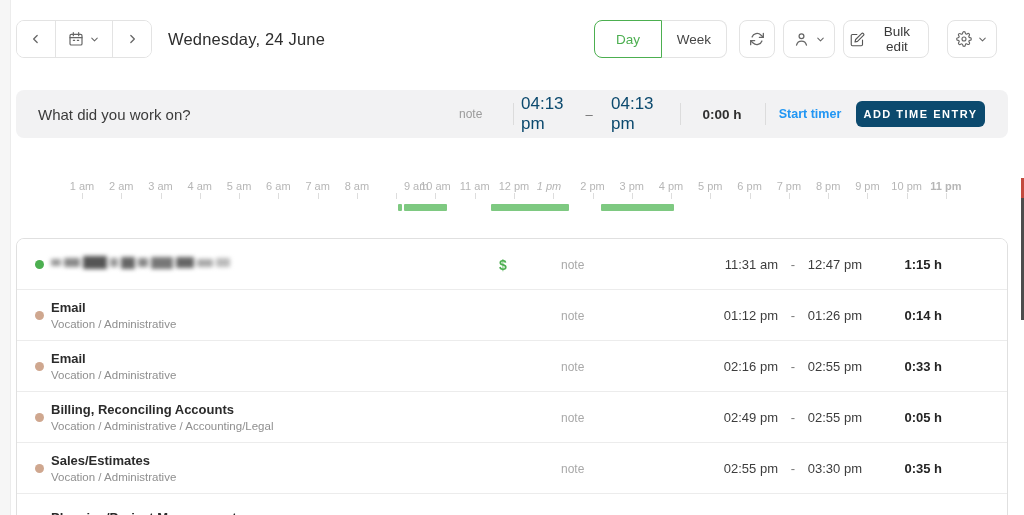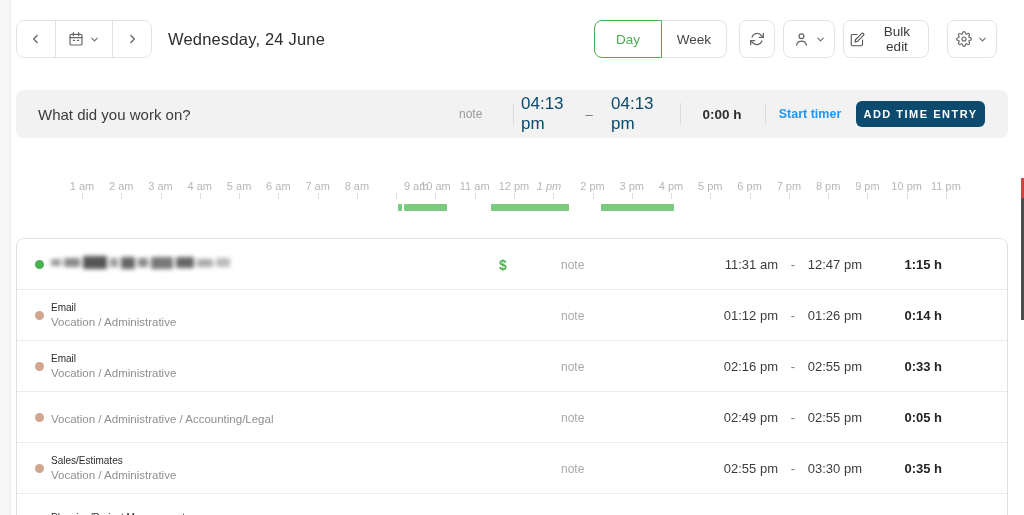--- a/index.html
+++ b/index.html
@@ -46,21 +46,21 @@
   
   .hour-label{position:absolute;top:180px;transform:translateX(-50%);font-size:11px;color:#b6b6b6;white-space:nowrap;}
   .hour-tick{position:absolute;top:193px;width:1px;height:6px;background:#dddddd;}
   .tl-bar{position:absolute;top:204px;height:7px;border-radius:1px;background:#7ec981;cursor:pointer;}
 
   
   .entries-card{position:absolute;left:16px;top:238px;width:992px;height:310px;background:#fff;border:1px solid #e0e0e0;border-radius:8px;box-sizing:border-box;overflow:hidden;}
   .entry-row{position:relative;height:51px;border-bottom:1px solid #ececec;box-sizing:border-box;cursor:pointer;background:#fff;}
   .entry-dot{position:absolute;left:18px;top:21px;width:9px;height:9px;border-radius:50%;}
   .entry-text{position:absolute;left:34px;top:50%;transform:translateY(-50%);}
-  .entry-title{font-size:10px;font-weight:400;color:#2b2b2b;white-space:nowrap;}
+  .entry-title{font-size:13px;font-weight:700;color:#2b2b2b;white-space:nowrap;}
   .entry-sub{font-size:11.5px;color:#8f8f8f;margin-top:3px;white-space:nowrap;}
   .entry-billable{position:absolute;left:482px;top:0;height:51px;display:flex;align-items:center;color:#4caf50;font-size:14px;font-weight:600;}
   .entry-note{position:absolute;left:544px;top:0;height:51px;display:flex;align-items:center;font-size:12px;color:#a9a9a9;}
   .entry-start{position:absolute;right:229px;top:0;height:51px;display:flex;align-items:center;font-size:13px;color:#3d3d3d;margin-left:36px;}
   .entry-dash{position:absolute;left:768px;width:16px;top:0;height:51px;display:flex;align-items:center;justify-content:center;color:#7a7a7a;font-size:13px;}
   .entry-end{position:absolute;right:145px;top:0;height:51px;display:flex;align-items:center;font-size:13px;color:#3d3d3d;}
   .entry-duration{position:absolute;right:65px;top:0;height:51px;display:flex;align-items:center;font-size:13px;font-weight:700;color:#242424;}
   .redacted{display:flex;gap:3px;align-items:center;height:15px;filter:blur(2px);}
   .redacted i{display:block;border-radius:1px;}
 
@@ -215,21 +215,21 @@
     <div class="hour-label" style="left: 749.59px;">6 pm</div>
     <div class="hour-tick" style="left: 749.59px;"></div>
     <div class="hour-label" style="left: 788.86px;">7 pm</div>
     <div class="hour-tick" style="left: 788.86px;"></div>
     <div class="hour-label" style="left: 828.13px;">8 pm</div>
     <div class="hour-tick" style="left: 828.13px;"></div>
     <div class="hour-label" style="left: 867.4px;">9 pm</div>
     <div class="hour-tick" style="left: 867.4px;"></div>
     <div class="hour-label" style="left: 906.67px;">10 pm</div>
     <div class="hour-tick" style="left: 906.67px;"></div>
-    <div class="hour-label" style="left: 945.94px;">11 pm</div>
+    <div class="hour-label" style="left: 945.94px; font-weight: bold;">11 pm</div>
     <div class="hour-tick" style="left: 945.94px;"></div>
     <div class="tl-bar" style="left: 398px; width: 4px; background: rgb(126, 201, 129);"></div>
     <div class="tl-bar" style="left: 404px; width: 43px; background: rgb(126, 201, 129);"></div>
     <div class="tl-bar" style="left: 491px; width: 78px; background: rgb(126, 201, 129);"></div>
     <div class="tl-bar" style="left: 601px; width: 73px; background: rgb(126, 201, 129);"></div>
   </div>
 
 <div class="entries-card" id="entries-list">
     <div class="entry-row">
     <span class="entry-dot" style="background: rgb(76, 175, 80);"></span>
@@ -279,20 +279,21 @@
     <span class="entry-billable"></span>
     <span class="entry-note">note</span>
     <span class="entry-start">02:16 pm</span>
     <span class="entry-dash">-</span>
     <span class="entry-end">02:55 pm</span>
     <span class="entry-duration">0:33 h</span>
   </div>
     <div class="entry-row">
     <span class="entry-dot" style="background: rgb(207, 167, 143);"></span>
     <span class="entry-text">
+      <div class="entry-title">Billing, Reconciling Accounts</div>
       <div class="entry-sub">Vocation / Administrative / Accounting/Legal</div>
     </span>
     <span class="entry-billable"></span>
     <span class="entry-note">note</span>
     <span class="entry-start">02:49 pm</span>
     <span class="entry-dash">-</span>
     <span class="entry-end">02:55 pm</span>
     <span class="entry-duration">0:05 h</span>
   </div>
     <div class="entry-row">

